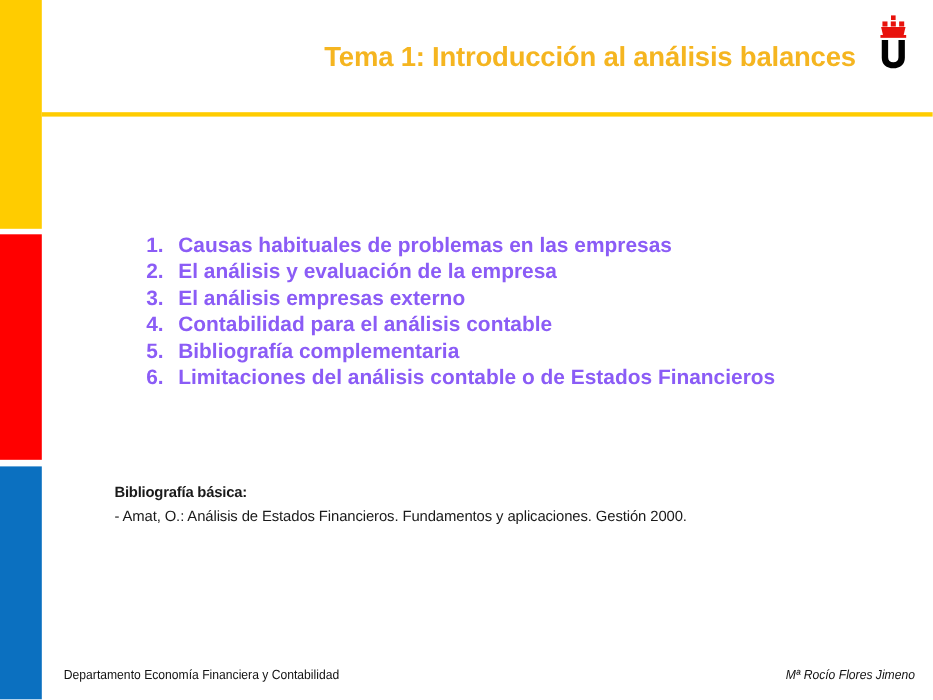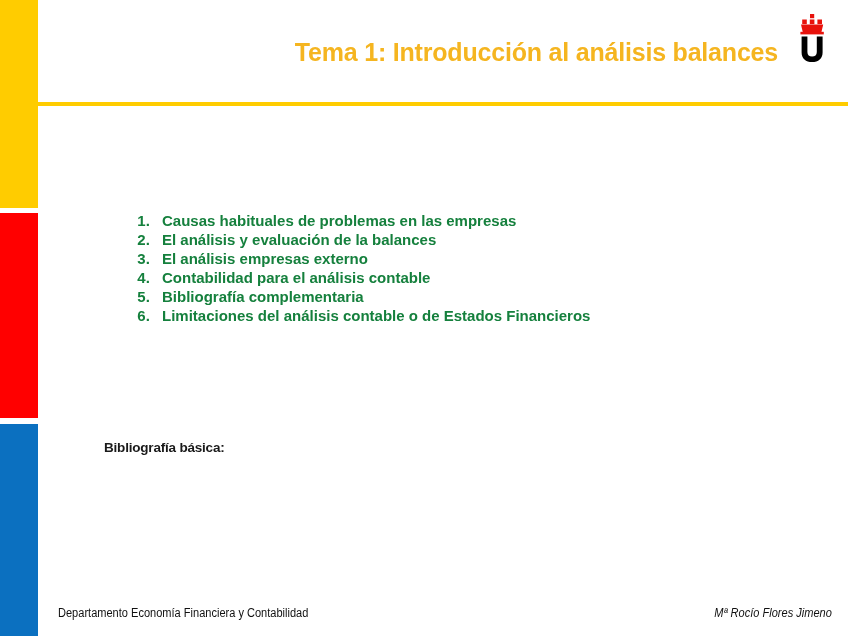--- a/index.html
+++ b/index.html
@@ -71,23 +71,23 @@
     position: absolute;
     left: 120px;
     top: 212px;
     right: 24px;
   }
 
   ol.topics {
     margin: 0;
     padding: 0 0 0 34px;
     list-style: decimal;
-    font-size: 15px;
+    font-size: 19px;
     font-weight: bold;
-    color: #15803d;
+    color: #8b5cf6;
     line-height: 1.265;
   }
   ol.topics li {
     padding-left: 8px;
     margin: 0;
   }
   ol.topics li::marker {
     font-weight: bold;
   }
 
@@ -170,28 +170,29 @@
              C25.0 46.6 26.8 45.0 26.8 42.0
              L26.8 26.4 L32.6 26.4 L32.6 42.4
              C32.6 48.4 28.4 52.0 22.1 52.0
              C15.8 52.0 11.6 48.4 11.6 42.4 Z" fill="#000000"></path>
   </svg>
 </div>
 
 <div class="content">
   <ol class="topics">
     <li>Causas habituales de problemas en las empresas</li>
-    <li>El análisis y evaluación de la balances</li>
+    <li>El análisis y evaluación de la empresa</li>
     <li>El análisis empresas externo</li>
     <li>Contabilidad para el análisis contable</li>
     <li>Bibliografía complementaria</li>
     <li>Limitaciones del análisis contable o de Estados Financieros</li>
   </ol>
 </div>
 
 <div class="biblio">
   <div class="biblio-title">Bibliografía básica:</div>
+  <div class="biblio-line">- Amat, O.: Análisis de Estados Financieros. Fundamentos y aplicaciones. Gestión 2000.</div>
 </div>
 
 <div class="footer">
   <div class="footer-left">Departamento Economía Financiera y Contabilidad</div>
   <div class="footer-right">Mª Rocío Flores Jimeno</div>
 </div>
 
 </body></html>

